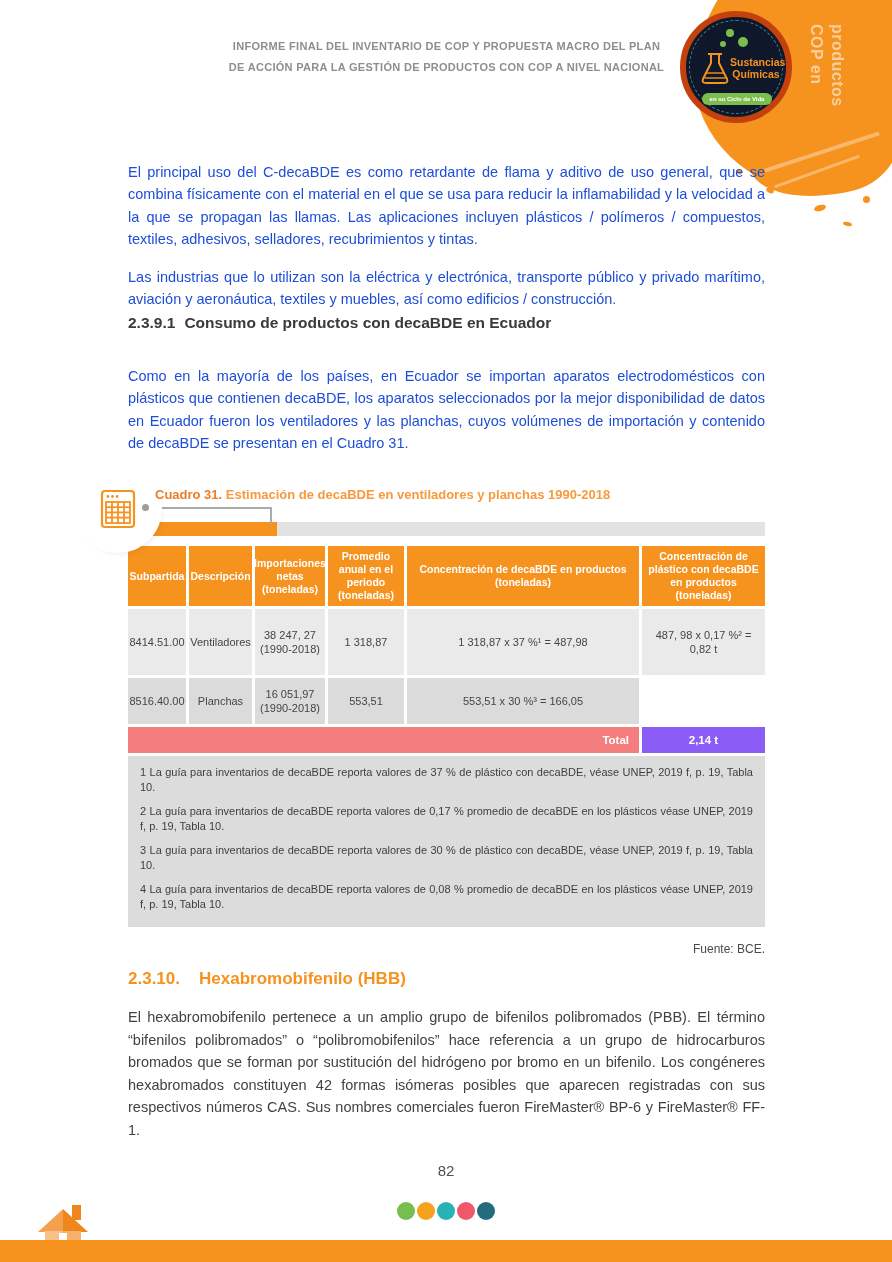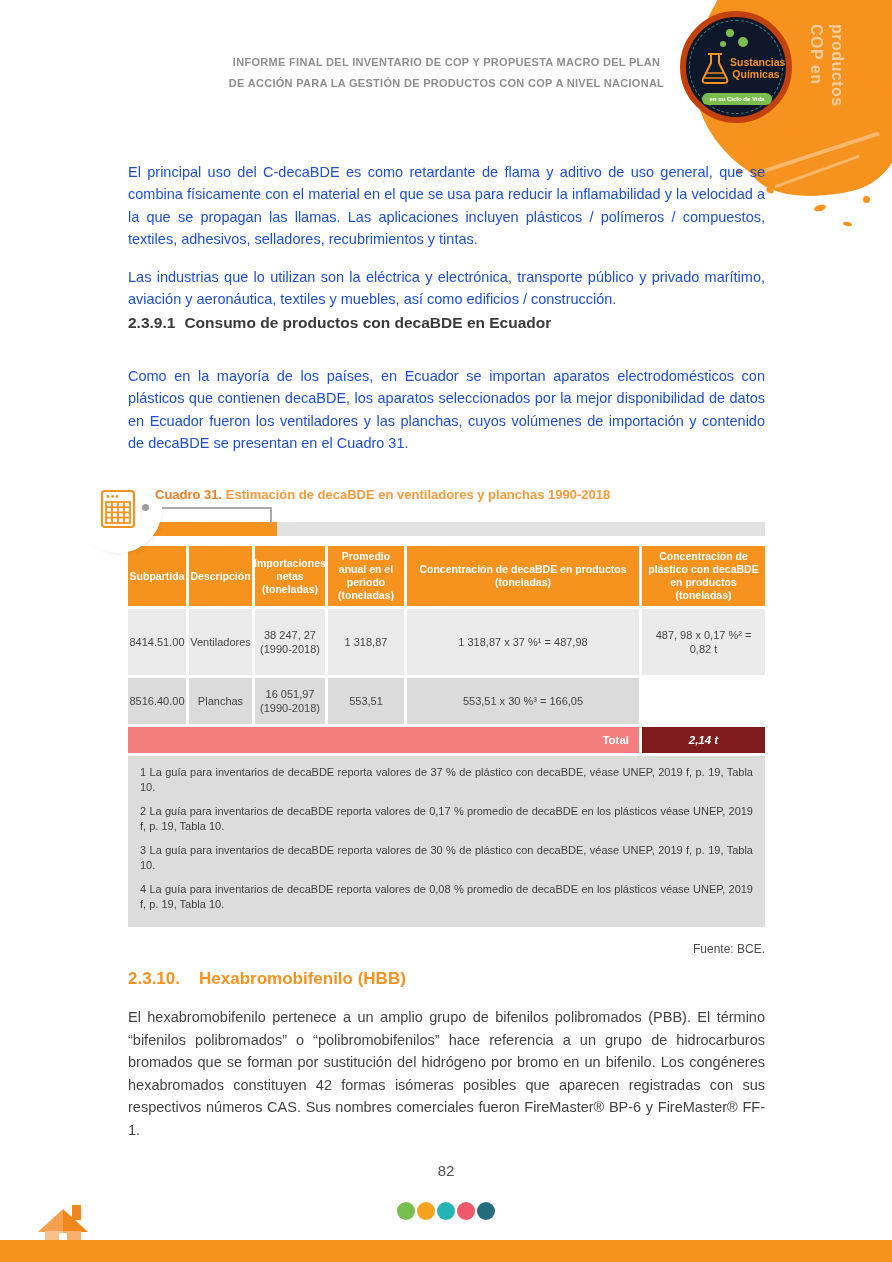--- a/index.html
+++ b/index.html
@@ -46,21 +46,21 @@
     position:absolute; left:44px; top:40px; width:52px; text-align:center;
     font-size:10.5px; font-weight:bold; color:#f6921e; line-height:11.5px;
   }
   .logo-banner{
     position:absolute; left:16px; top:76px; width:70px; height:12px;
     background:#7cbe4d; border-radius:7px; color:#ffffff;
     font-size:6px; font-weight:bold; text-align:center; line-height:12px;
   }
   
   .header-title{
-    position:absolute; left:128px; top:52px; width:637px;
+    position:absolute; left:128px; top:36px; width:637px;
     text-align:center; font-size:11px; font-weight:bold; letter-spacing:0.3px;
     color:#8e8e8e; line-height:21px;
   }
   
   .para{
     position:absolute; left:128px; width:637px;
     font-size:14.5px; line-height:22.5px; color:#1d4ed8; text-align:justify;
   }
   .p1{top:146px;} .p2{top:251px;} .p3{top:350px;}
   .h1{
@@ -105,22 +105,22 @@
     text-align:center; padding:3px 5px;
   }
   .row-a{background:#eaeaea;} .row-b{background:#dbdbdb;}
   .total-label{
     grid-column:1 / 6; background:#f47d7d; color:#ffffff; font-weight:bold;
     font-size:11.5px; display:flex; align-items:center; justify-content:flex-end;
     padding-right:10px;
     padding-left:16px;
   }
   .total-value{
-    grid-column:6 / 7; background:#7f1d1d; color:#ffffff; font-weight:bold;
-    font-size:11.5px; display:flex; align-items:center; justify-content:center;font-style:italic;
+    grid-column:6 / 7; background:#8b5cf6; color:#ffffff; font-weight:bold;
+    font-size:11.5px; display:flex; align-items:center; justify-content:center;
   }
   .footnotes{
     margin-top:3px; background:#dcdcdc; padding:9px 12px 6px 12px;
   }
   .footnote{
     font-size:11px; line-height:15px; color:#3e3e3e; text-align:justify;
     margin:0 0 9px 0;
   }
   .source-note{
     margin-top:15px; text-align:right; font-size:12px; color:#4a4a4a;

